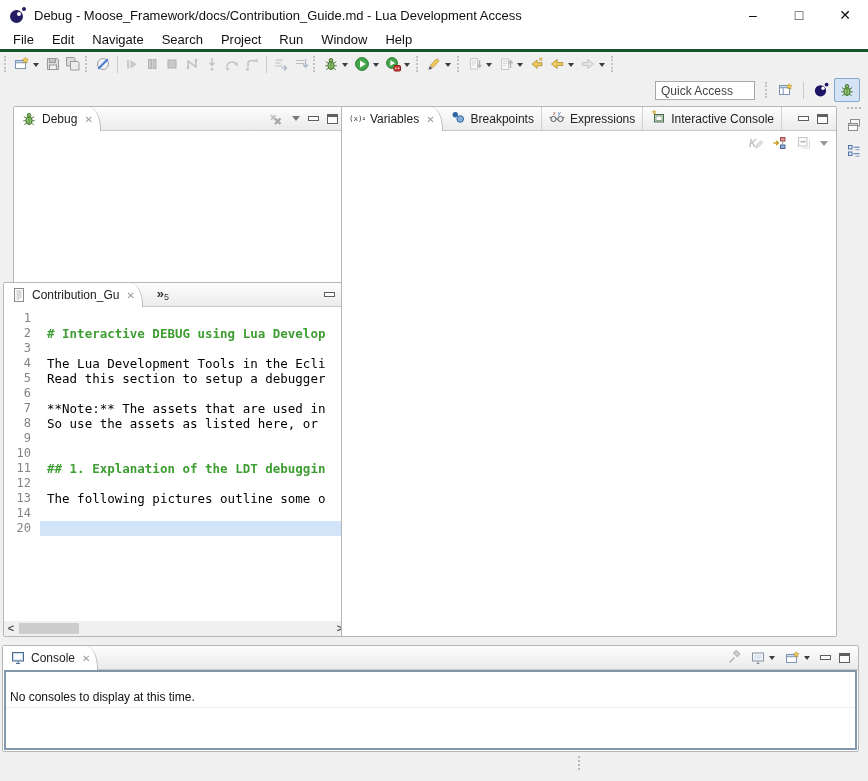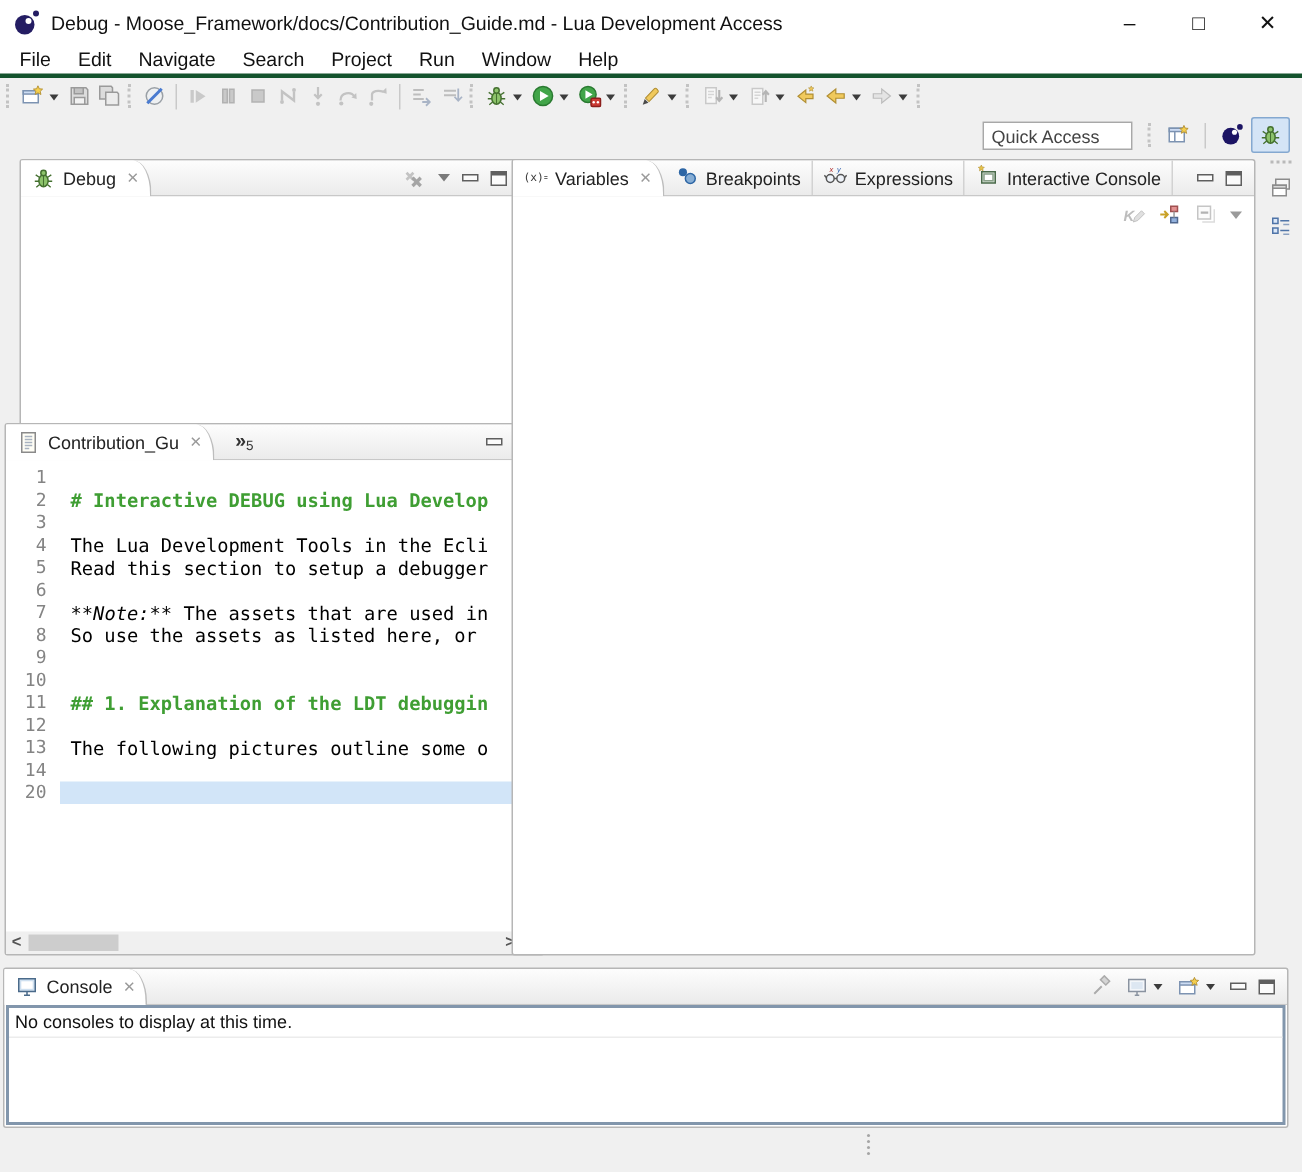--- a/index.html
+++ b/index.html
@@ -58,32 +58,32 @@
   #vars-strip { display:flex; justify-content:flex-end; align-items:center; gap:8px; padding:4px 8px 0 0; }
 
   
   #editor-body { position:absolute; left:0; top:24px; right:0; bottom:0; background:#fff; }
   #ruler { position:absolute; left:0; top:0; bottom:15px; width:36px; background:#fff; padding-top:4px; text-align:right; }
   .ln-num { height:15px; line-height:15px; font-family:"DejaVu Sans Mono",monospace; font-size:12px; color:#848484; padding-right:9px; }
   #code { position:absolute; left:36px; right:15px; top:0; bottom:15px; overflow:hidden; padding-top:4px; background:#fff; }
   .ln { height:15px; line-height:15px; font-family:"DejaVu Sans Mono",monospace; font-size:12.5px; color:#000; white-space:pre; padding-left:7px; }
   .ln.heading { color:#3f9e33; font-weight:bold; }
   .ln.current { background:#d2e5f8; }
-  .ln .it { font-style:italic; }
+  .ln .it { }
 
   #vscroll { position:absolute; right:0; top:0; bottom:15px; width:15px; background:#fcfcfc; }
   #vscroll .arr { position:absolute; left:0; width:15px; text-align:center; color:#b9b9b9; font-size:10px; }
   #hscroll { position:absolute; left:0; right:15px; bottom:0; height:15px; background:#f0f0f0; }
   #hscroll .arr { position:absolute; top:0; width:14px; height:15px; text-align:center; color:#555; font-size:11px; font-weight:bold; line-height:15px; }
   #hthumb { position:absolute; left:15px; top:2px; width:60px; height:11px; background:#cdcdcd; }
   #scroll-corner { position:absolute; right:0; bottom:0; width:15px; height:15px; background:#f0f0f0; }
 
   
   #console-body { position:absolute; left:1px; right:1px; top:24px; bottom:1px; border:2px solid #8296ac; background:#ffffff; }
-  #console-msg { font-size:12px; color:#111; padding:2px 4px 3px 4px; border-bottom:1px solid #ececec; }
+  #console-msg { font-size:12px; color:#111; padding:2px 4px 3px 4px; border-bottom:1px solid #ececec;margin-top:16px; }
 
   
   #right-trim { position:absolute; right:0; top:104px; width:28px; height:540px; display:flex; flex-direction:column; align-items:center; }
   .trim-dots { width:14px; height:3px; border-top:2px dotted #b9b9b9; margin:3px 0 4px 0; }
   .trim-btn { width:24px; height:22px; display:flex; align-items:center; justify-content:center; margin-bottom:4px; }
 
   
   #statusbar { position:absolute; left:0; top:752px; width:868px; height:29px; background:#f0f0f0; }
   #sash-dots { position:absolute; left:578px; top:4px; display:flex; flex-direction:column; gap:2px; }
   #sash-dots i { width:2px; height:2px; background:#a5a5a5; border-radius:50%; }

